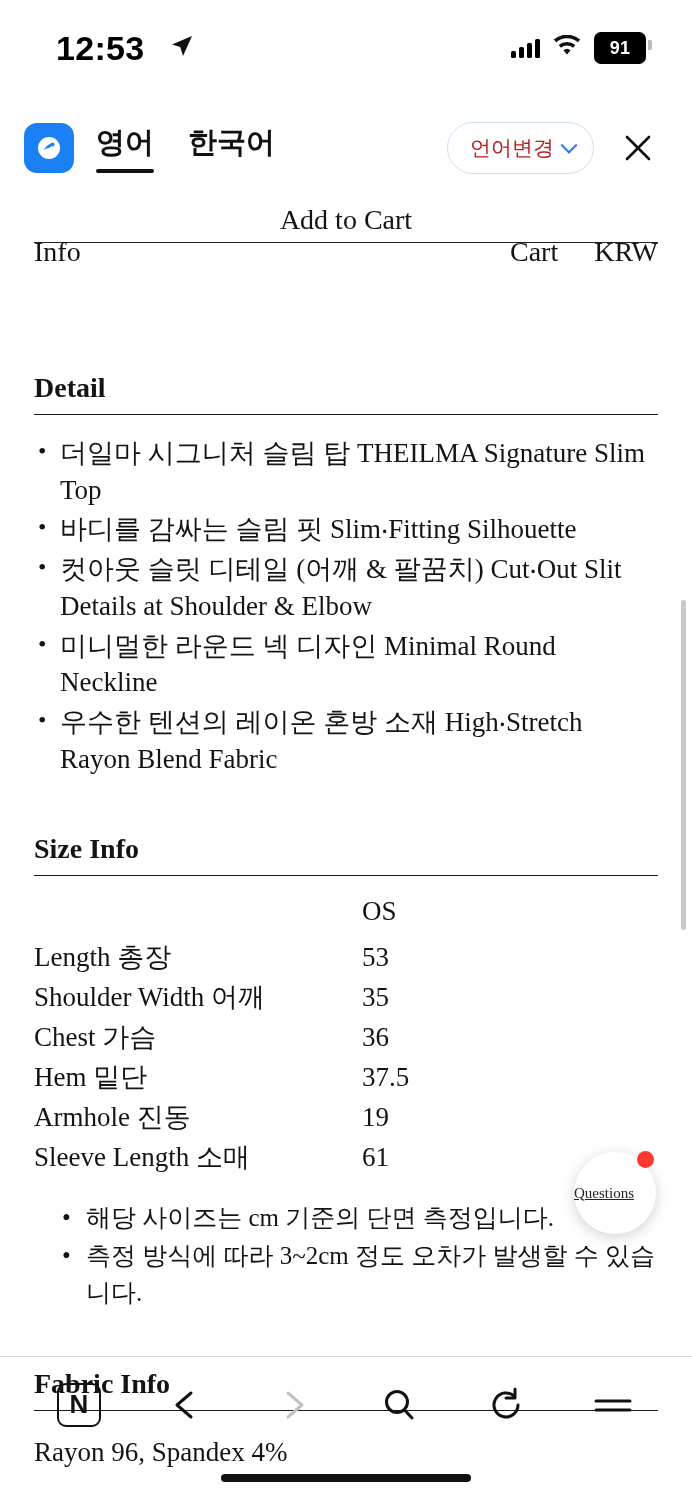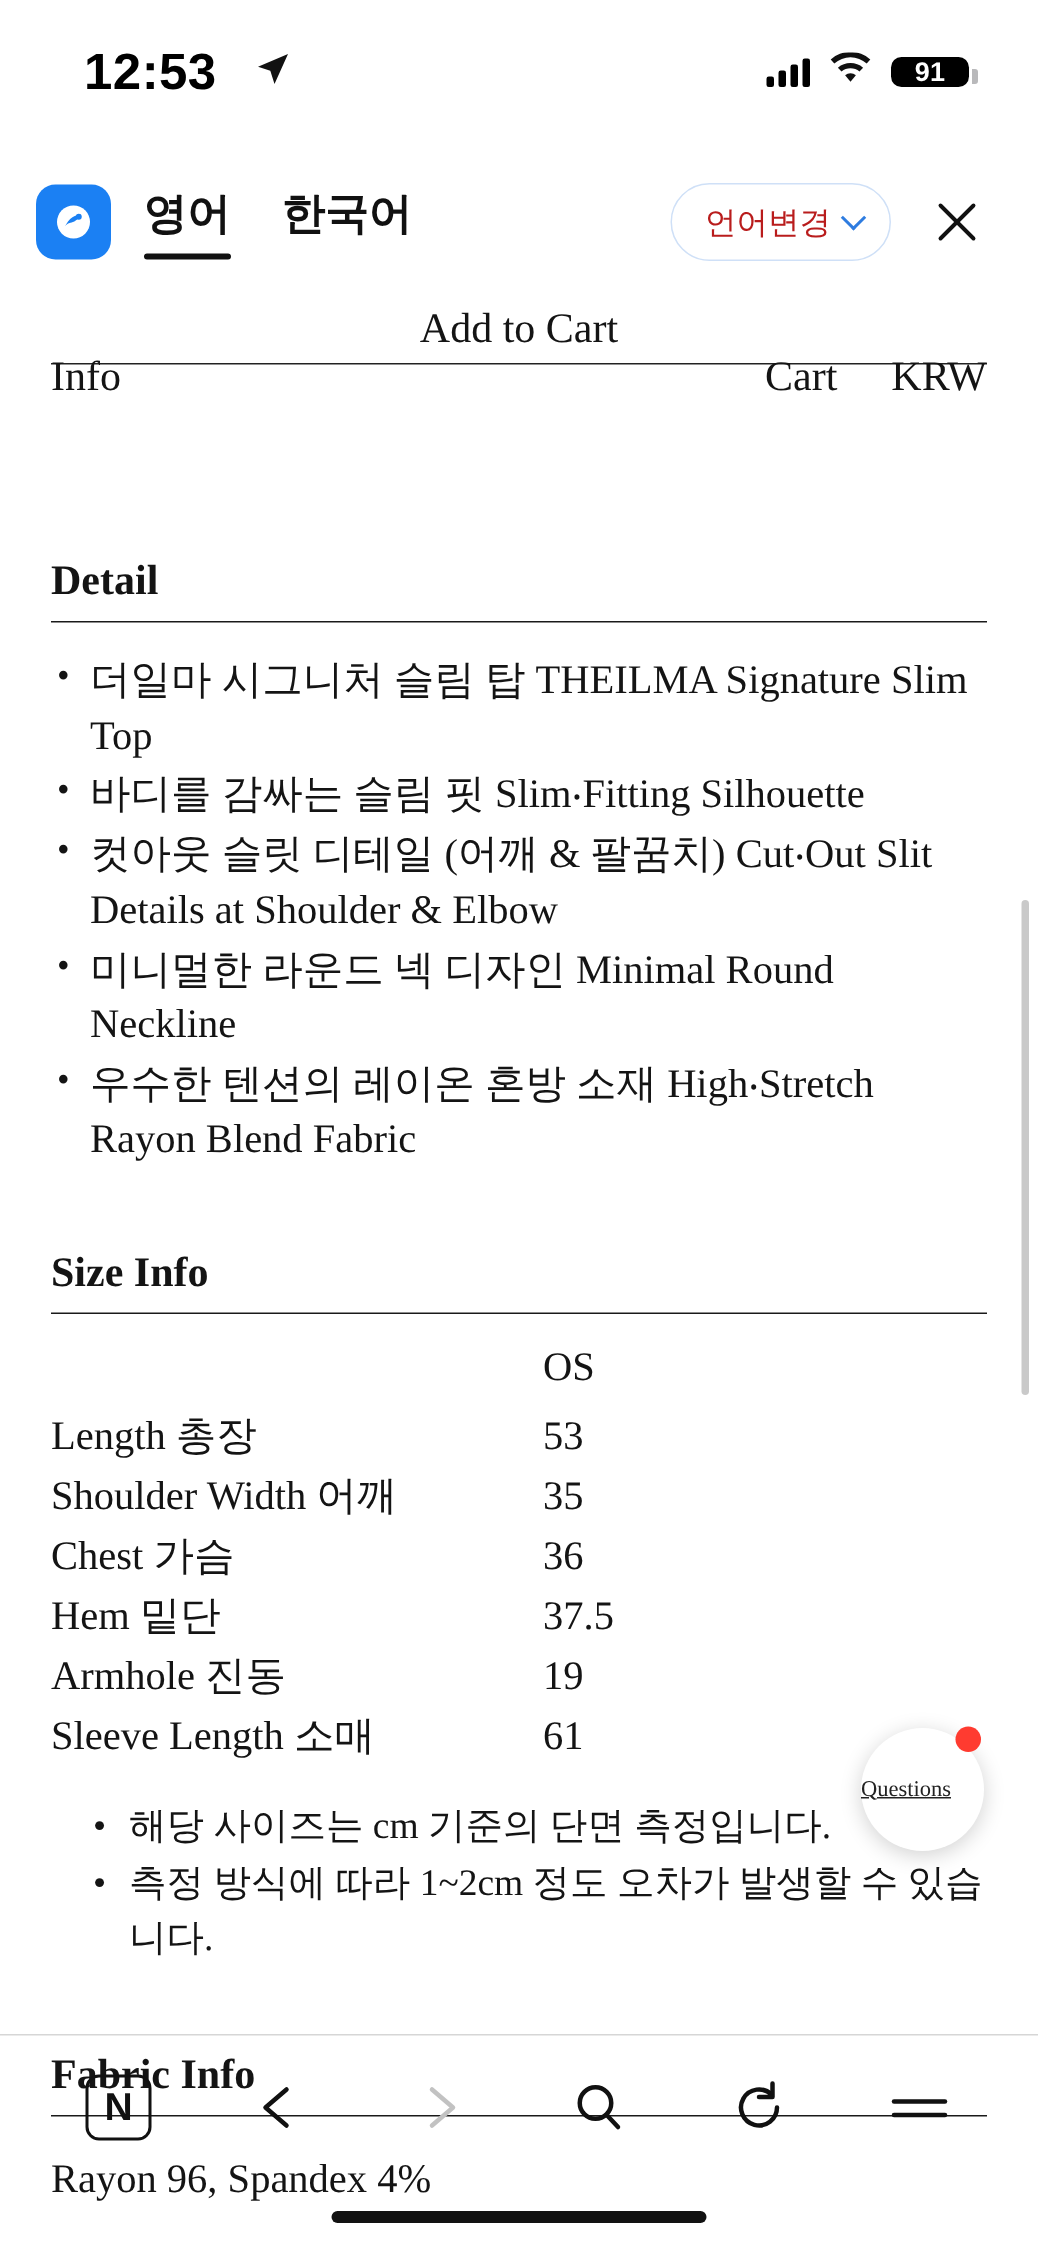--- a/index.html
+++ b/index.html
@@ -40,21 +40,21 @@
     gap: 12px;
   }
   .bars { display: flex; align-items: flex-end; gap: 3px; height: 20px; }
   .bars i { display: block; width: 5px; background: #000; border-radius: 1.5px; }
   .bars i:nth-child(1) { height: 7px; }
   .bars i:nth-child(2) { height: 11px; }
   .bars i:nth-child(3) { height: 15px; }
   .bars i:nth-child(4) { height: 19px; }
   .battery {
     position: relative;
-    width: 52px; height: 20px;
+    width: 52px; height: 32px;
     background: #000;
     border-radius: 7px;
     display: flex; align-items: center; justify-content: center;
   }
   .battery span {
     color: #fff; font-size: 18px; font-weight: 700; letter-spacing: 0.2px;
   }
   .battery::after {
     content: "";
     position: absolute; right: -6px; top: 8px;
@@ -381,21 +381,21 @@
           <td class="val">19</td>
         </tr>
         <tr>
           <td>Sleeve Length 소매</td>
           <td class="val">61</td>
         </tr>
       </tbody>
     </table>
     <ul class="size-notes">
       <li>해당 사이즈는 cm 기준의 단면 측정입니다.</li>
-      <li>측정 방식에 따라 1~2cm 정도 오차가 발생할 수 있습니다.</li>
+      <li>측정 방식에 따라 3~2cm 정도 오차가 발생할 수 있습니다.</li>
     </ul>
   </div>
 
   <div class="section" id="fabric-section">
     <div class="sec-title">Fabric Info</div>
     <div class="fabric-text">Rayon 96, Spandex 4%</div>
   </div>
 </div>
 
 <div class="scrollbar"></div>

